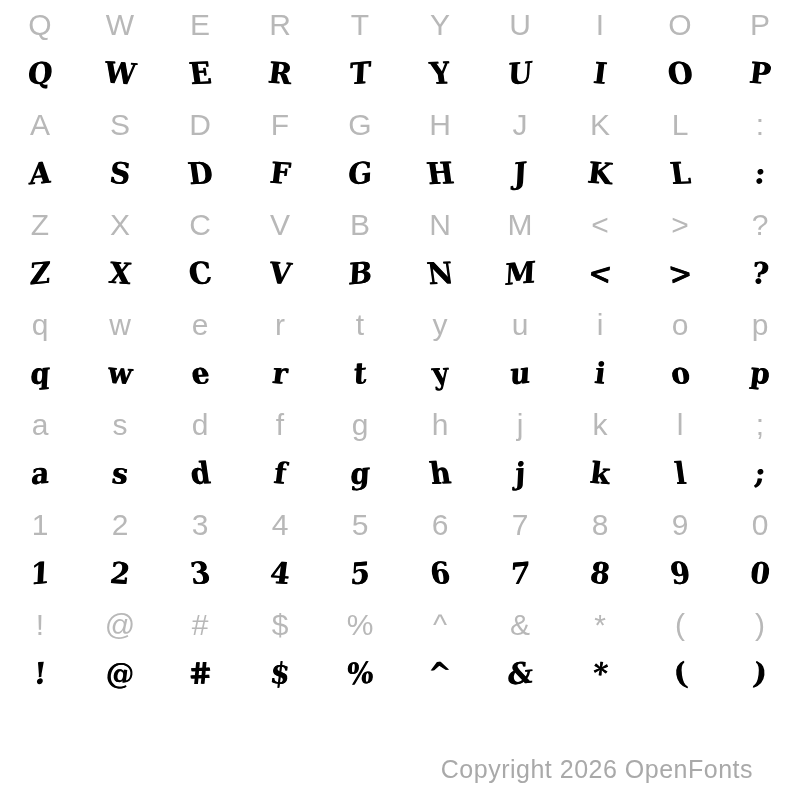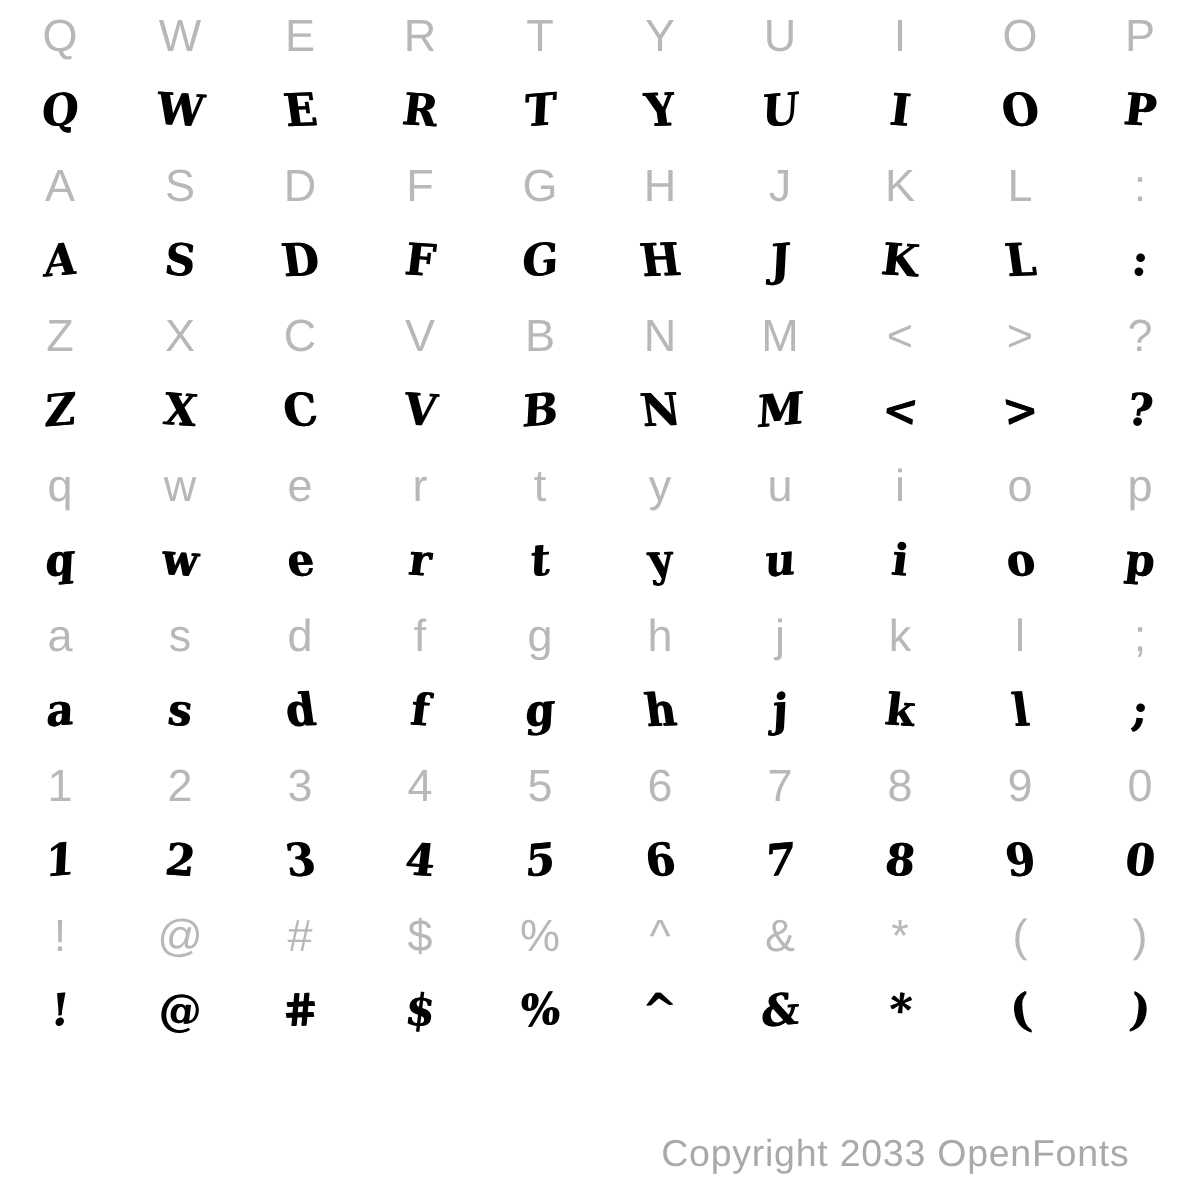--- a/index.html
+++ b/index.html
@@ -251,14 +251,14 @@
           <span class="cell">$</span>
           <span class="cell">%</span>
           <span class="cell">^</span>
           <span class="cell">&amp;</span>
           <span class="cell">*</span>
           <span class="cell">(</span>
           <span class="cell">)</span>
         </div>
       </div>
     </div>
-  <div class="copyright">Copyright 2033 OpenFonts</div>
+  <div class="copyright">Copyright 2026 OpenFonts</div>
 </div>
 
 </body></html>

